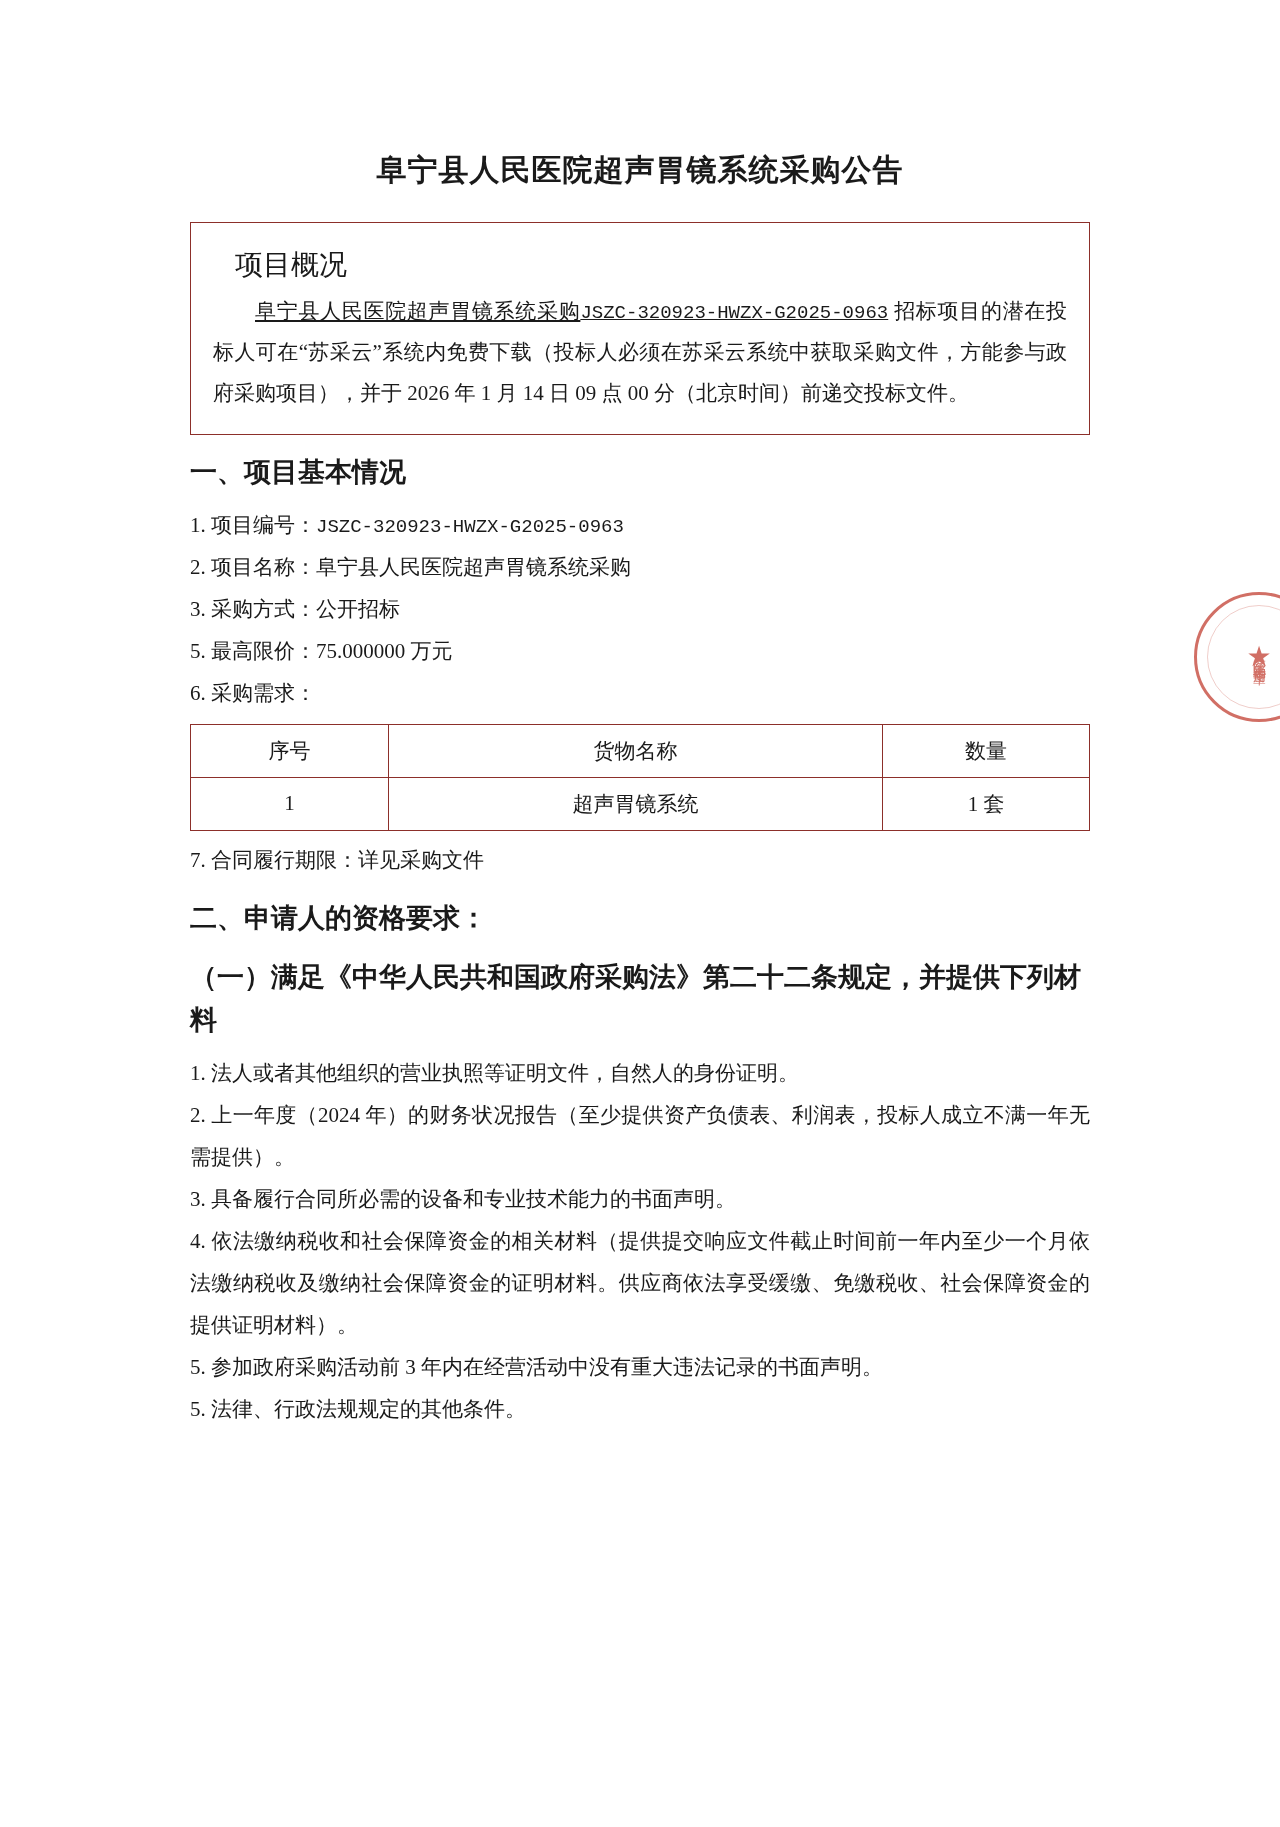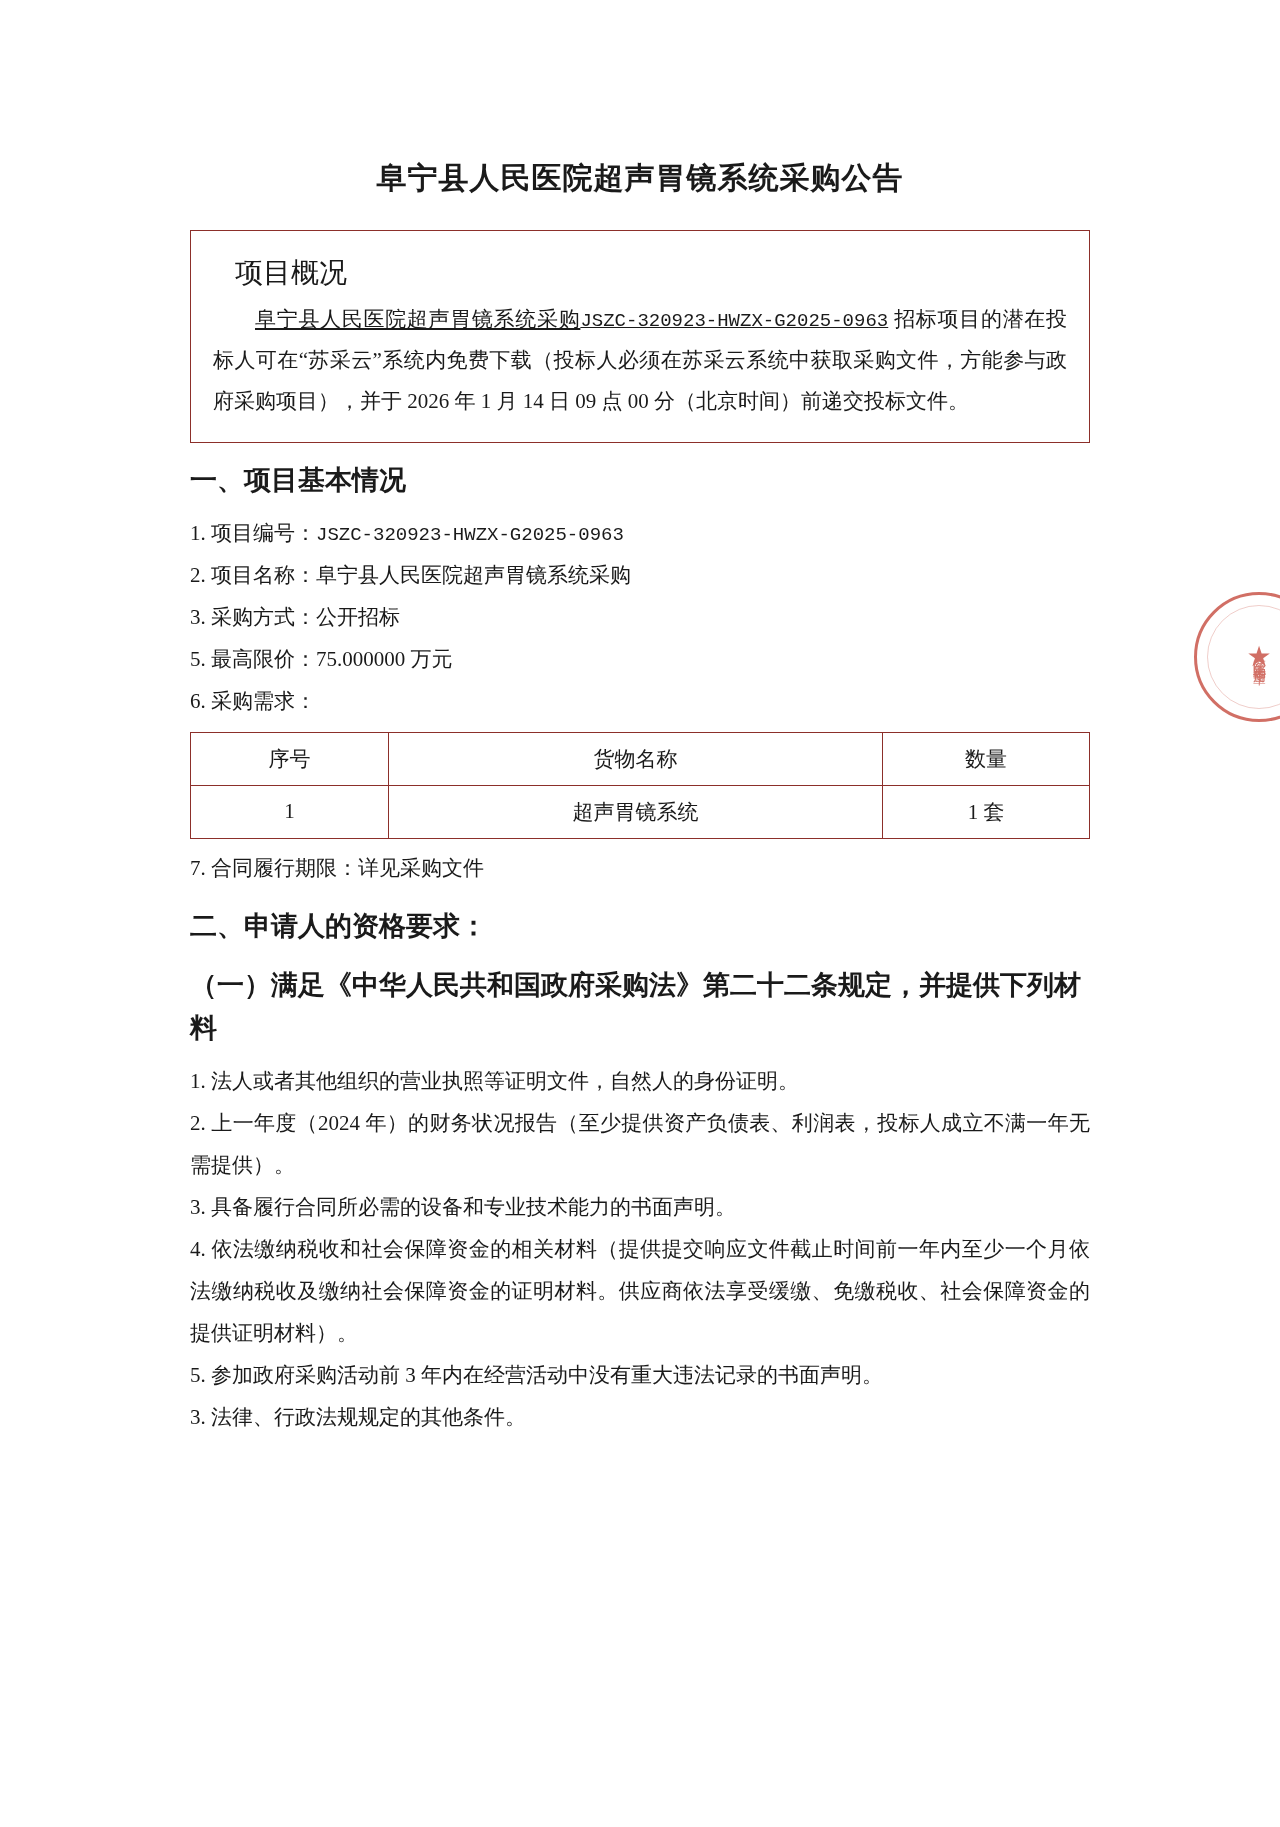--- a/index.html
+++ b/index.html
@@ -13,21 +13,21 @@
     font-family: "Liberation Serif", "DejaVu Serif", serif;
     color: #1a1a1a;
     position: relative;
     overflow: hidden;
   }
   .page {
     position: relative;
     width: 1280px;
     height: 1827px;
     box-sizing: border-box;
-    padding: 8px;
+    padding: 0;
   }
   .doc-title {
     text-align: center;
     font-size: 30px;
     font-weight: bold;
     letter-spacing: 1px;
     margin: 0;
     padding-top: 152px;
     line-height: 1.2;
   }
@@ -181,21 +181,21 @@
     <div class="list-item">7. 合同履行期限：详见采购文件</div>
 
     <div class="section-head">二、申请人的资格要求：</div>
     <div class="section-head">（一）满足《中华人民共和国政府采购法》第二十二条规定，并提供下列材料</div>
 
     <div class="para">1. 法人或者其他组织的营业执照等证明文件，自然人的身份证明。</div>
     <div class="para">2. 上一年度（2024 年）的财务状况报告（至少提供资产负债表、利润表，投标人成立不满一年无需提供）。</div>
     <div class="para">3. 具备履行合同所必需的设备和专业技术能力的书面声明。</div>
     <div class="para">4. 依法缴纳税收和社会保障资金的相关材料（提供提交响应文件截止时间前一年内至少一个月依法缴纳税收及缴纳社会保障资金的证明材料。供应商依法享受缓缴、免缴税收、社会保障资金的提供证明材料）。</div>
     <div class="para">5. 参加政府采购活动前 3 年内在经营活动中没有重大违法记录的书面声明。</div>
-    <div class="para">3. 法律、行政法规规定的其他条件。</div>
+    <div class="para">5. 法律、行政法规规定的其他条件。</div>
 
   </div>
 
   <div class="seal">
     <div class="seal-inner"></div>
     <div class="seal-star">★</div>
     <div class="seal-text">医院采购专用章</div>
   </div>
 
 </div>

